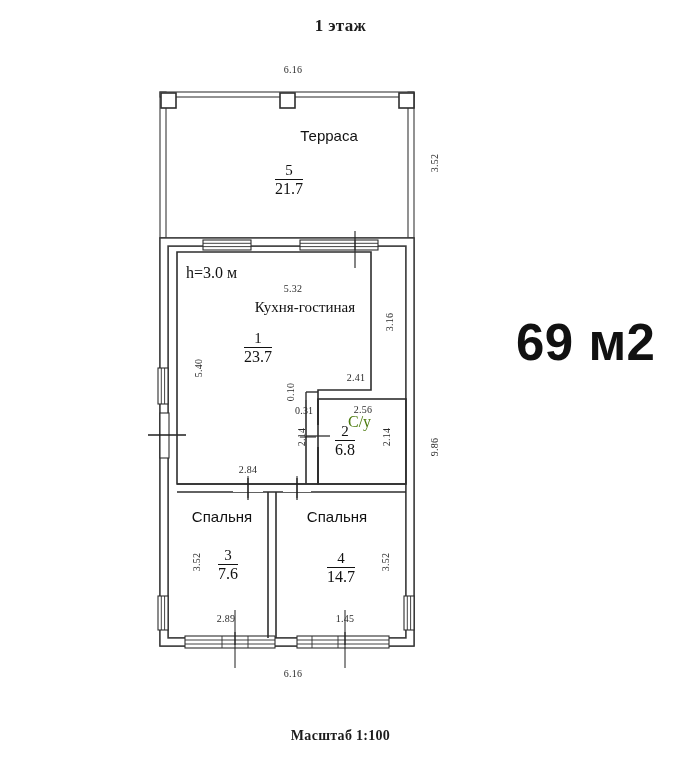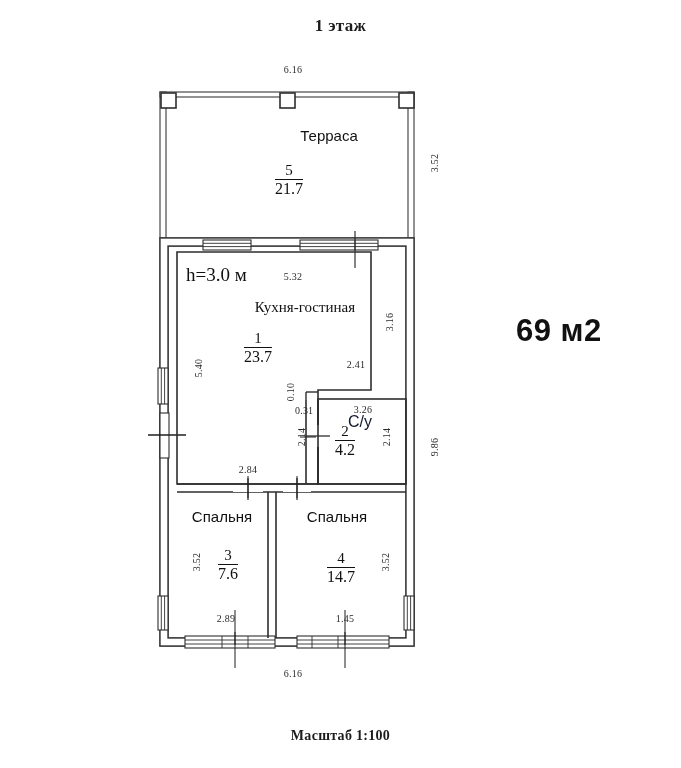--- a/index.html
+++ b/index.html
@@ -35,21 +35,21 @@
     font-size: 14px;
     font-weight: 700;
     letter-spacing: 0.3px;
   }
 
   
   #total-area {
     position: absolute;
     left: 516px;
     top: 313px;
-    font-size: 31px;
+    font-size: 51px;
     font-weight: 700;
     color: #111111;
     letter-spacing: 0.5px;
     white-space: nowrap;
   }
 
   
   #plan-canvas {
     position: absolute;
     left: 0;
@@ -99,30 +99,30 @@
   }
   .dim.c  { transform: translateX(-50%); }
   .dim.vert {
     transform-origin: 50% 50%;
     transform: translate(-50%, -50%) rotate(-90deg);
   }
 
   #height-note {
     position: absolute;
     font-family: "Liberation Serif", serif;
-    font-size: 19px;
+    font-size: 16px;
     color: #111111;
     white-space: nowrap;
     text-align: center;
   }
   #wc-label {
     position: absolute;
-    font-family: Liberation Sans, sans-serif;
+    font-family: Liberation Serif, serif;
     font-size: 16px;
-    color: #0f172a;
+    color: #4d7c0f;
     white-space: nowrap;
   }
 </style>
 </head>
 <body>
 
 <div class="caption" id="floor-title">1 этаж</div>
 
 <div class="caption" id="scale-caption">Масштаб 1:100</div>
 
@@ -260,21 +260,21 @@
 
 <div class="room-name" style="left:305px; top:299px;font-family:Liberation Serif, serif;">Кухня-гостиная</div>
 <div class="room-fraction" style="left:258px; top:331px;">
   <span class="num">1</span>
   <span class="den">23.7</span>
 </div>
 
 <div id="wc-label" style="left:348px; top:413px;">С/у</div>
 <div class="room-fraction" style="left:345px; top:424px;">
   <span class="num">2</span>
-  <span class="den">4.2</span>
+  <span class="den">6.8</span>
 </div>
 
 <div class="room-name" style="left:222px; top:508px;">Спальня</div>
 <div class="room-fraction" style="left:228px; top:548px;">
   <span class="num">3</span>
   <span class="den">7.6</span>
 </div>
 
 <div class="room-name" style="left:337px; top:508px;">Спальня</div>
 <div class="room-fraction" style="left:341px; top:551px;">
@@ -283,28 +283,28 @@
 </div>
 
 <div id="height-note" style="left:186px; top:264px;">h=3.0 м</div>
 
 <div class="dim c" style="left:293px; top:64px;">6.16</div>
 <div class="dim c" style="left:293px; top:668px;">6.16</div>
 
 <div class="dim vert" style="left:434px; top:163px;">3.52</div>
 <div class="dim vert" style="left:434px; top:447px;">9.86</div>
 
-<div class="dim c" style="left:293px; top:271px;">5.32</div>
+<div class="dim c" style="left:293px; top:283px;">5.32</div>
 <div class="dim vert" style="left:389px; top:322px;">3.16</div>
 <div class="dim vert" style="left:198px; top:368px;">5.40</div>
 
-<div class="dim c" style="left:356px; top:359px;text-align:center;">2.41</div>
+<div class="dim c" style="left:356px; top:372px;text-align:center;">2.41</div>
 <div class="dim vert" style="left:290px; top:392px;">0.10</div>
 <div class="dim" style="left:295px; top:405px;">0.31</div>
-<div class="dim c" style="left:363px; top:404px;">3.26</div>
+<div class="dim c" style="left:363px; top:404px;">2.56</div>
 <div class="dim vert" style="left:301px; top:437px;">2.14</div>
 <div class="dim vert" style="left:386px; top:437px;">2.14</div>
 
 <div class="dim c" style="left:248px; top:464px;">2.84</div>
 <div class="dim vert" style="left:196px; top:562px;">3.52</div>
 <div class="dim c" style="left:226px; top:613px;">2.89</div>
 
 <div class="dim vert" style="left:385px; top:562px;">3.52</div>
 <div class="dim c" style="left:345px; top:613px;">1.45</div>
 

